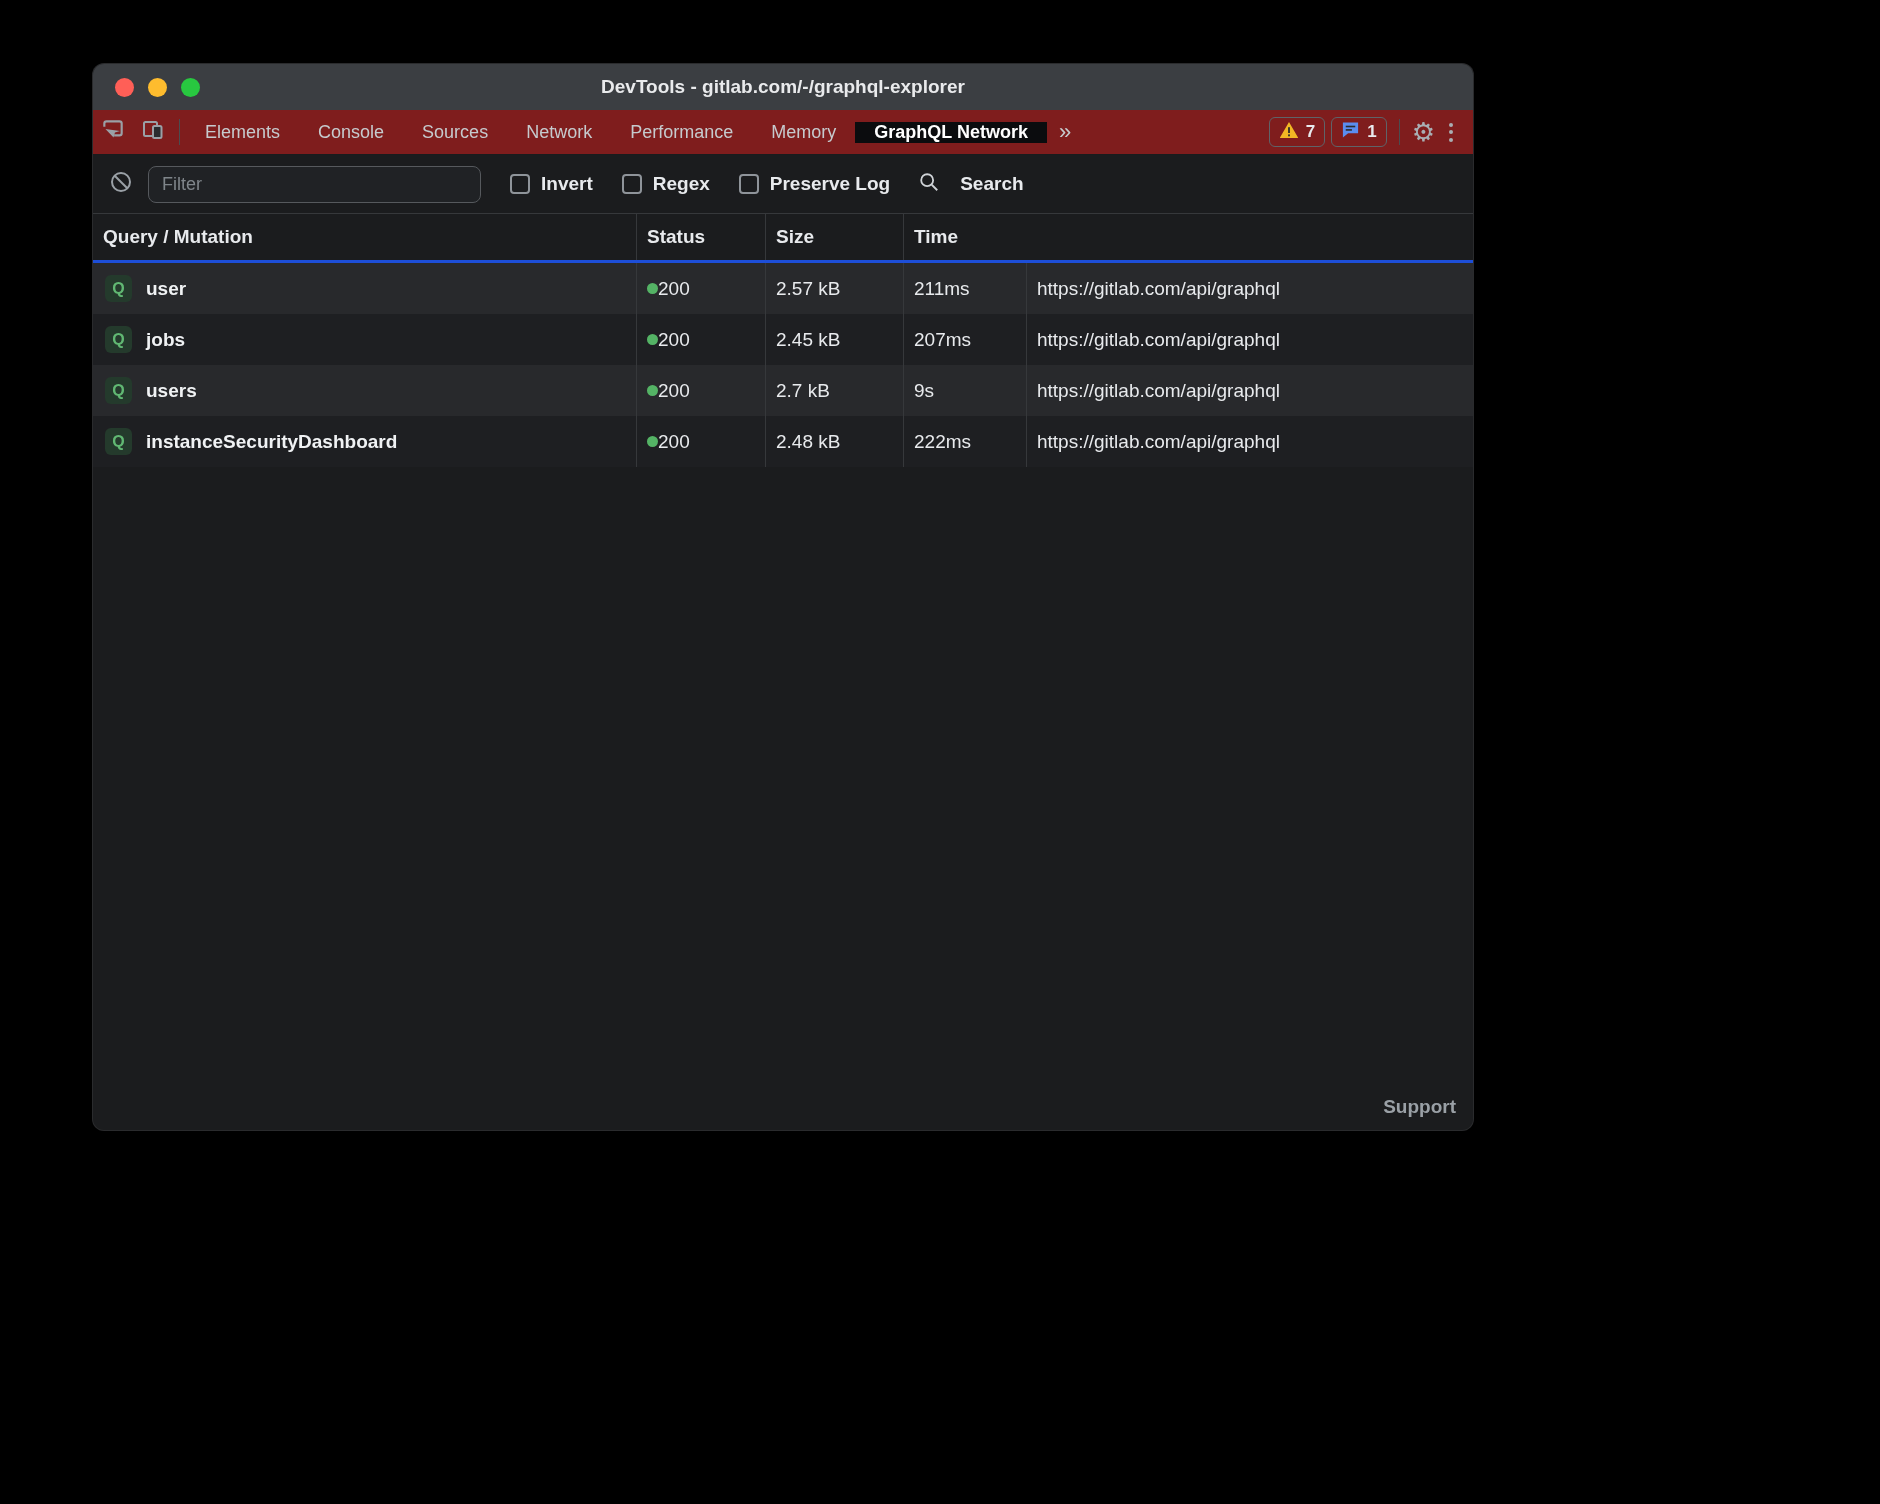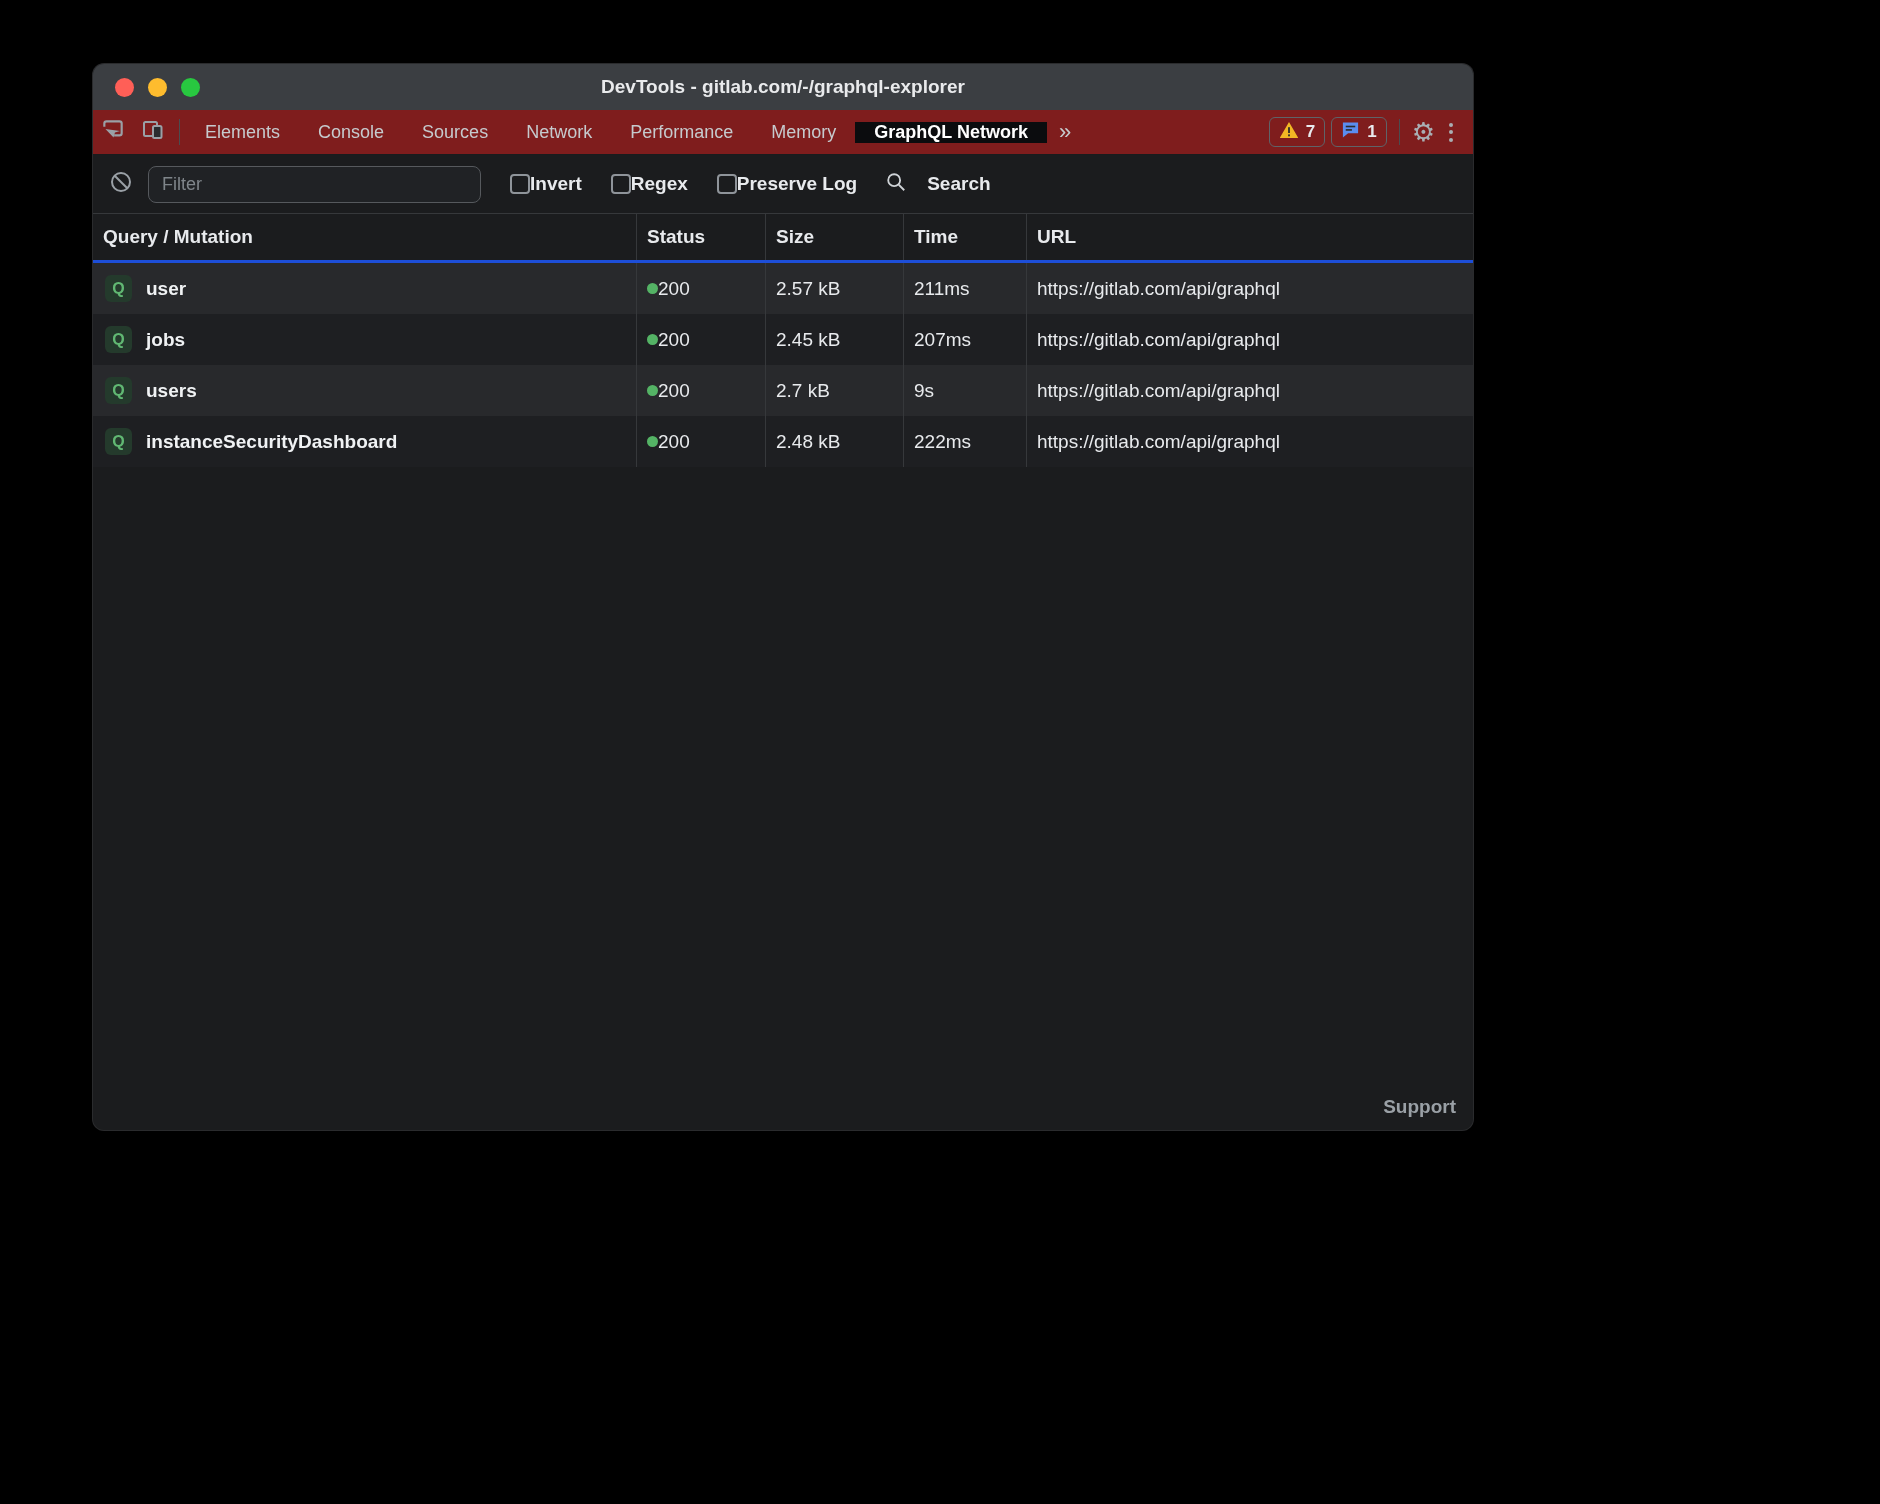--- a/index.html
+++ b/index.html
@@ -50,21 +50,21 @@
   .filterbar {
     height:58px; display:flex; align-items:center; padding:18px 13px; background:#1b1c1e;
   }
   .filter-input {
     margin-left:12px; width:333px; height:37px; background:#202225;
     border:1px solid #56595d; border-radius:8px; color:#e8eaed;
     font-size:18px; padding:0 13px; outline:none;
     font-family:"Liberation Sans", sans-serif;
   }
   .filter-input::placeholder { color:#7f858a; }
-  .chk-group { display:flex; align-items:center; margin-left:29px; cursor:pointer; }
+  .chk-group { display:flex; align-items:center; gap:11px; margin-left:29px; cursor:pointer; }
   .checkbox {
     width:20px; height:20px; border:2px solid #8f949a; border-radius:4px; background:transparent;
   }
   .chk-label, .search-label { font-size:19px; font-weight:bold; color:#e8eaed; }
   .search-group { display:flex; align-items:center; gap:20px; margin-left:28px; cursor:pointer; }
   
   .grid-row { display:grid; grid-template-columns:543px 129px 138px 123px 1fr; }
   .thead {
     height:50px; border-top:1px solid #36383b; border-bottom:3px solid #1d4ed8;
     font-weight:bold; font-size:19px;
@@ -192,21 +192,20 @@
       </span>
       <span class="search-label">Search</span>
     </div>
   </div>
 
   <div class="grid-row thead">
     <div class="cell">Query / Mutation</div>
     <div class="cell">Status</div>
     <div class="cell">Size</div>
     <div class="cell">Time</div>
-    <div class="cell">URL</div>
   </div>
 
   <div>
       <div class="grid-row row odd">
       <div class="cell c-name">
         <span class="qbadge">Q</span>
         <span class="rowname">user</span>
       </div>
       <div class="cell c-status">
         <span class="dot"></span>

